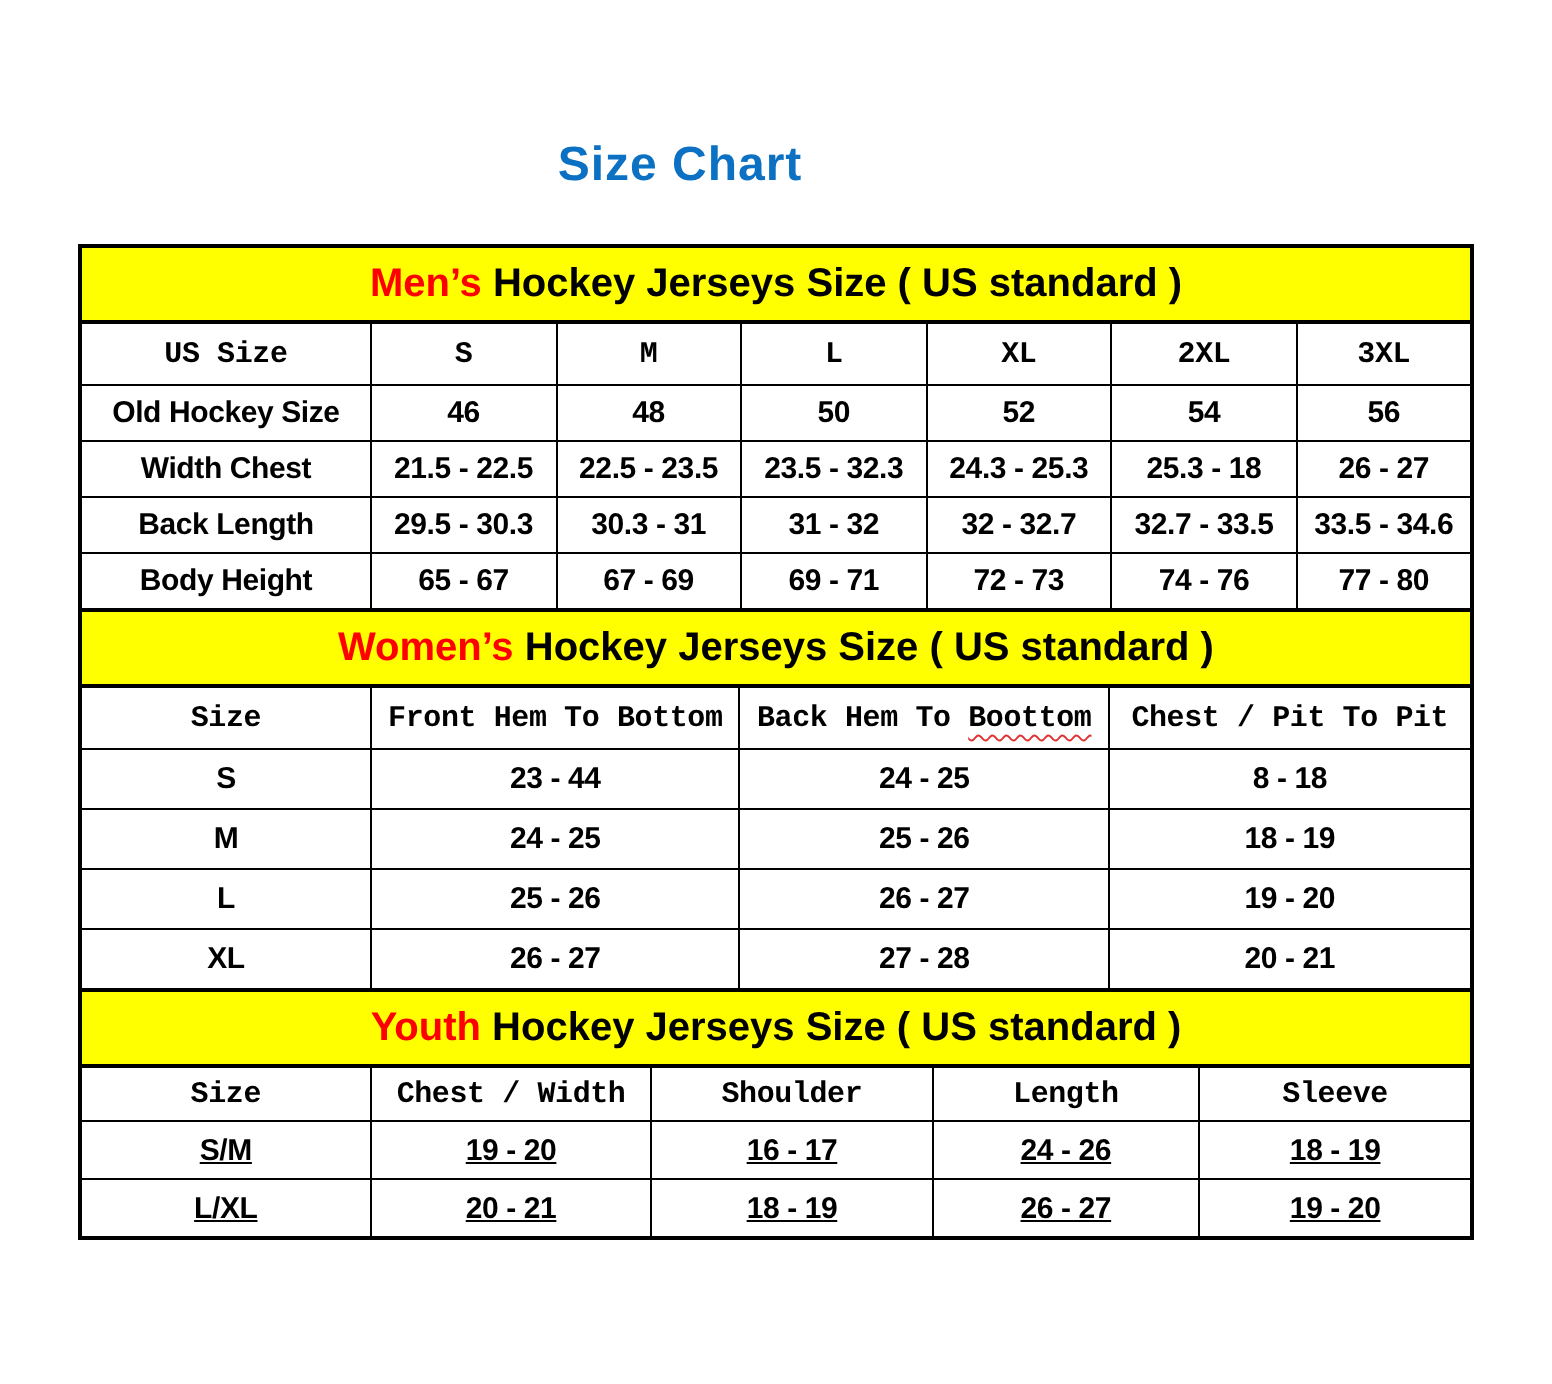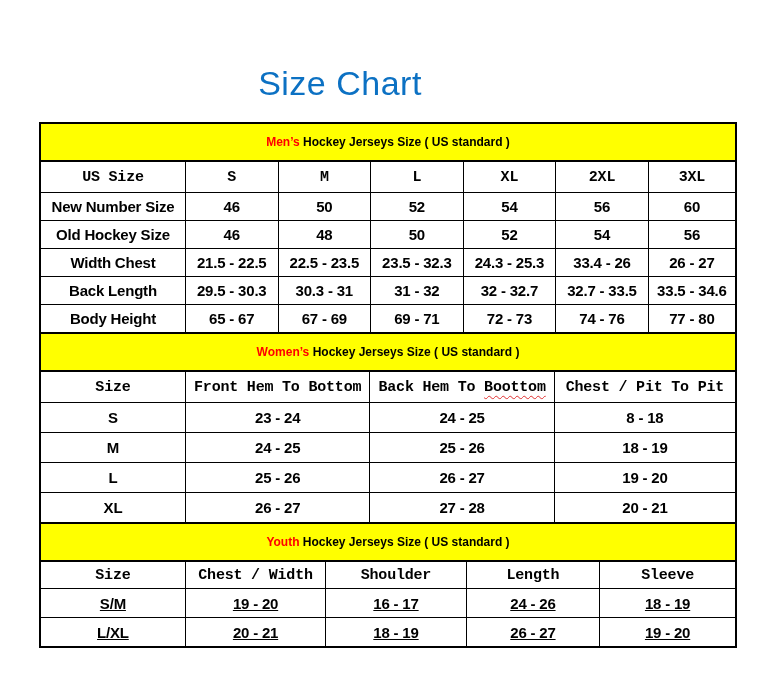--- a/index.html
+++ b/index.html
@@ -8,41 +8,41 @@
     --section-highlight-red:#ff0000;
     --squiggle-red:#e03030;
     --border:#000000;
     --text:#000000;
   }
   html,body{margin:0;padding:0;background:#ffffff;}
   body{font-family:"Liberation Sans", sans-serif;}
   .page{position:relative;width:776px;height:692px;background:#ffffff;overflow:hidden;}
   .page-title{
     position:absolute;top:66px;left:0;width:680px;
-    text-align:center;font-size:34px;line-height:34px;font-weight:400;
+    text-align:center;font-size:24px;line-height:34px;font-weight:700;
     color:var(--title-blue);letter-spacing:0.5px;
   }
   .tables-wrap{position:absolute;top:122px;left:39px;width:698px;}
   table.size-table{
     border-collapse:collapse;table-layout:fixed;width:100%;
     border:2.5px solid var(--border);
   }
   table.size-table + table.size-table{margin-top:-2px;}
   th,td{
     border:1.5px solid var(--border);
     padding:0;margin:0;
     text-align:center;vertical-align:middle;
     color:var(--text);
     font-size:15px;font-weight:700;
     letter-spacing:-0.2px;
     overflow:hidden;white-space:nowrap;
   }
   tr.yellow-row td{
     background:var(--section-header-bg);
-    height:36px;font-size:12px;
+    height:36px;font-size:20px;
     border-width:2.5px;
     letter-spacing:0;
     margin-top:40px;
   }
   tr.yellow-row .hl{color:var(--section-highlight-red);}
   tr.yellow-row .rest{white-space:pre;}
   tr.header-row th{height:30px;font-family:Liberation Mono, monospace;}
   .sec-youth tr.header-row th{height:26px;}
   .sec-men  tr.data-row th,.sec-men  tr.data-row td{height:27px;}
   .sec-women tr.data-row th,.sec-women tr.data-row td{height:29px;}
@@ -79,44 +79,35 @@
           <tr class="header-row">
             <th>US Size</th>
             <th>S</th>
             <th>M</th>
             <th>L</th>
             <th>XL</th>
             <th>2XL</th>
             <th>3XL</th>
           </tr>
           <tr class="data-row">
-            <th>New Number Size</th>
-            <td>46</td>
-            <td>50</td>
-            <td>52</td>
-            <td>54</td>
-            <td>56</td>
-            <td>60</td>
-          </tr>
-          <tr class="data-row">
             <th>Old Hockey Size</th>
             <td>46</td>
             <td>48</td>
             <td>50</td>
             <td>52</td>
             <td>54</td>
             <td>56</td>
           </tr>
           <tr class="data-row">
             <th>Width Chest</th>
             <td>21.5 - 22.5</td>
             <td>22.5 - 23.5</td>
             <td>23.5 - 32.3</td>
             <td>24.3 - 25.3</td>
-            <td>33.4 - 26</td>
+            <td>25.3 - 18</td>
             <td>26 - 27</td>
           </tr>
           <tr class="data-row">
             <th>Back Length</th>
             <td>29.5 - 30.3</td>
             <td>30.3 - 31</td>
             <td>31 - 32</td>
             <td>32 - 32.7</td>
             <td>32.7 - 33.5</td>
             <td>33.5 - 34.6</td>
@@ -144,21 +135,21 @@
             <td colspan="4"><span class="hl">Women’s</span><span class="rest"> Hockey Jerseys Size ( US standard )</span></td>
           </tr>
           <tr class="header-row">
             <th>Size</th>
             <th>Front Hem To Bottom</th>
             <th><span class="pre-word">Back Hem To </span><span class="squiggle">Boottom</span></th>
             <th>Chest / Pit To Pit</th>
           </tr>
           <tr class="data-row">
             <th>S</th>
-            <td>23 - 24</td>
+            <td>23 - 44</td>
             <td>24 - 25</td>
             <td>8 - 18</td>
           </tr>
           <tr class="data-row">
             <th>M</th>
             <td>24 - 25</td>
             <td>25 - 26</td>
             <td>18 - 19</td>
           </tr>
           <tr class="data-row">

